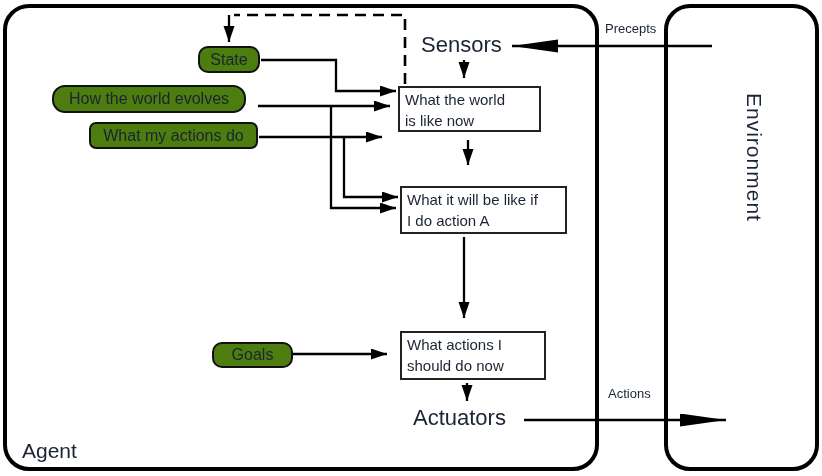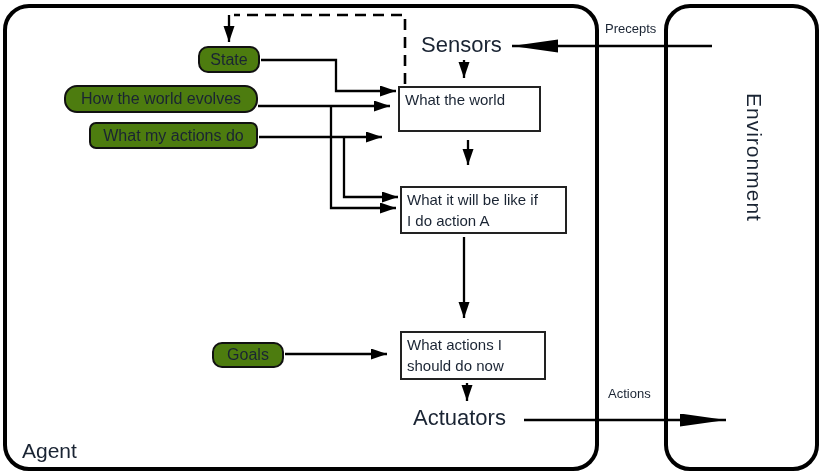--- a/index.html
+++ b/index.html
@@ -58,32 +58,33 @@
     <path d="M464,237 V318" marker-end="url(#m)"></path>
     <path d="M285,354 H387" marker-end="url(#m)"></path>
     <path d="M467,383 V401" marker-end="url(#m)"></path>
     <path d="M712,46 H512" marker-end="url(#ml)"></path>
     <path d="M524,420 H726" marker-end="url(#ml)"></path>
   </svg>
 
   <div class="abs node-round" style="left:198px;top:46px;width:62px;height:27px;">
     <span>State</span>
   </div>
-  <div class="abs node-round" style="left:64px;top:85px;width:194px;height:28px;border-radius:13px;">
+  <div class="abs node-round" style="left:52px;top:85px;width:194px;height:28px;border-radius:13px;">
     <span>How the world evolves</span>
   </div>
   <div class="abs node-round" style="left:89px;top:122px;width:169px;height:27px;border-radius:7px;">
     <span>What my actions do</span>
   </div>
-  <div class="abs node-round" style="left:212px;top:342px;width:72px;height:26px;">
+  <div class="abs node-round" style="left:212px;top:342px;width:81px;height:26px;">
     <span>Goals</span>
   </div>
 
   <div class="abs node-rect" style="left:398px;top:86px;width:143px;height:46px;">
     <span>What the world</span>
+    <span>is like now</span>
   </div>
   <div class="abs node-rect" style="left:400px;top:186px;width:167px;height:48px;">
     <span>What it will be like if</span>
     <span>I do action A</span>
   </div>
   <div class="abs node-rect" style="left:400px;top:331px;width:146px;height:49px;">
     <span>What actions I</span>
     <span>should do now</span>
   </div>
 

